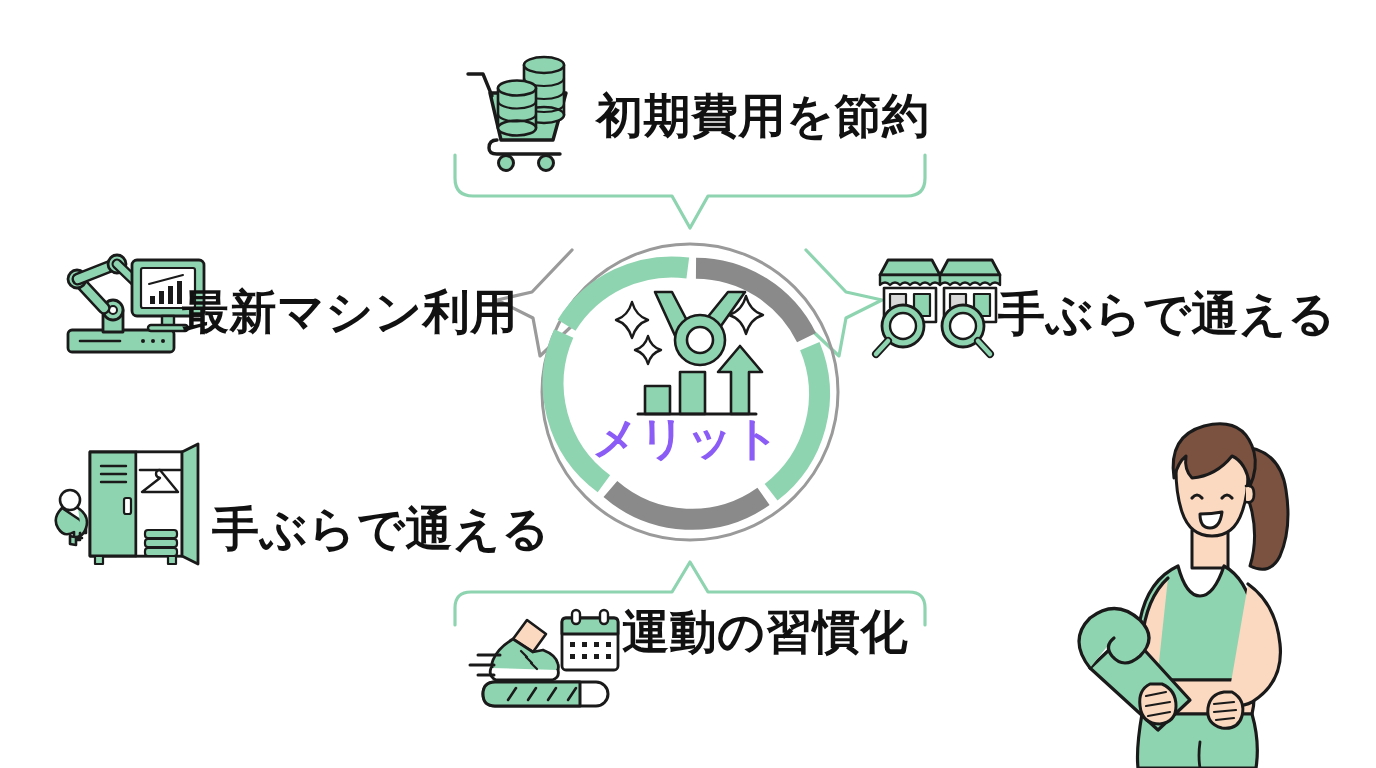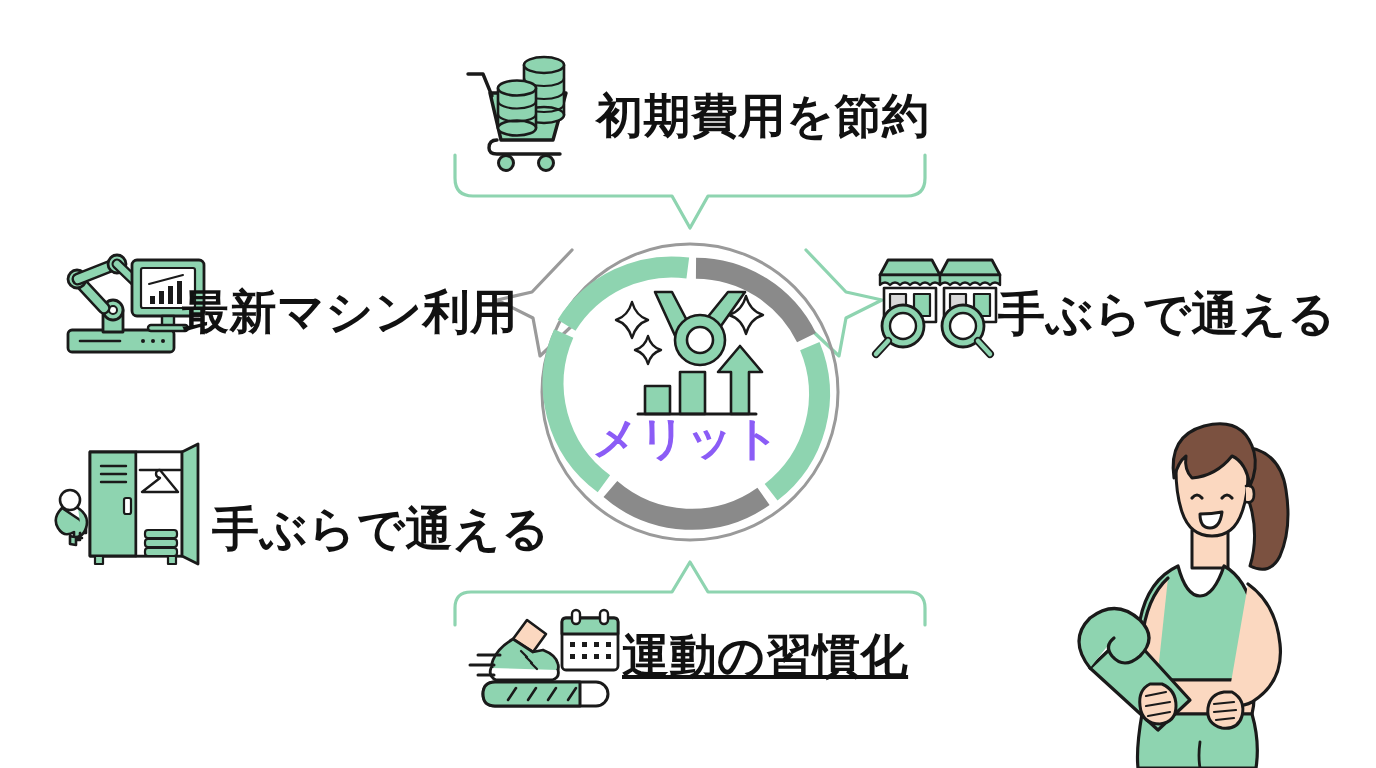--- a/index.html
+++ b/index.html
@@ -18,21 +18,21 @@
     font-size:47px;
     line-height:1;
     letter-spacing:0.5px;
     white-space:nowrap;
     font-family:"DejaVu Sans","Liberation Sans",sans-serif;
   }
   #label-top    { left:596px; top:92px;  }
   #label-left1  { left:182px; top:288px; }
   #label-left2  { left:212px; top:492px;margin-top:13px; }
   #label-right  { left:998px; top:290px; }
-  #label-bottom { left:622px; top:632px;text-decoration:underline; }
+  #label-bottom { left:622px; top:608px; }
   .center-word {
     position:absolute;
     left:592px; top:415px;
     width:196px;
     text-align:left;
     color:#8b5cf6;
     font-weight:700;
     font-size:46px;
     line-height:1;
     white-space:nowrap;

